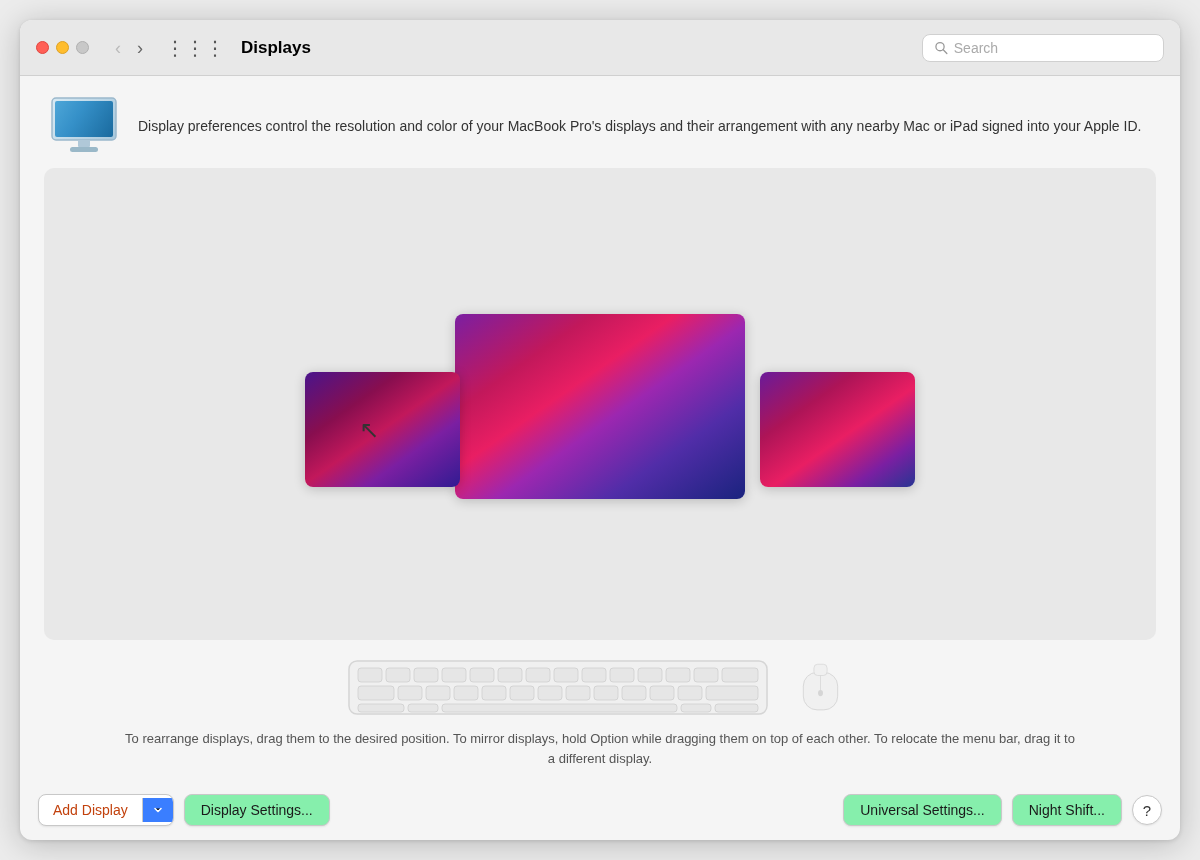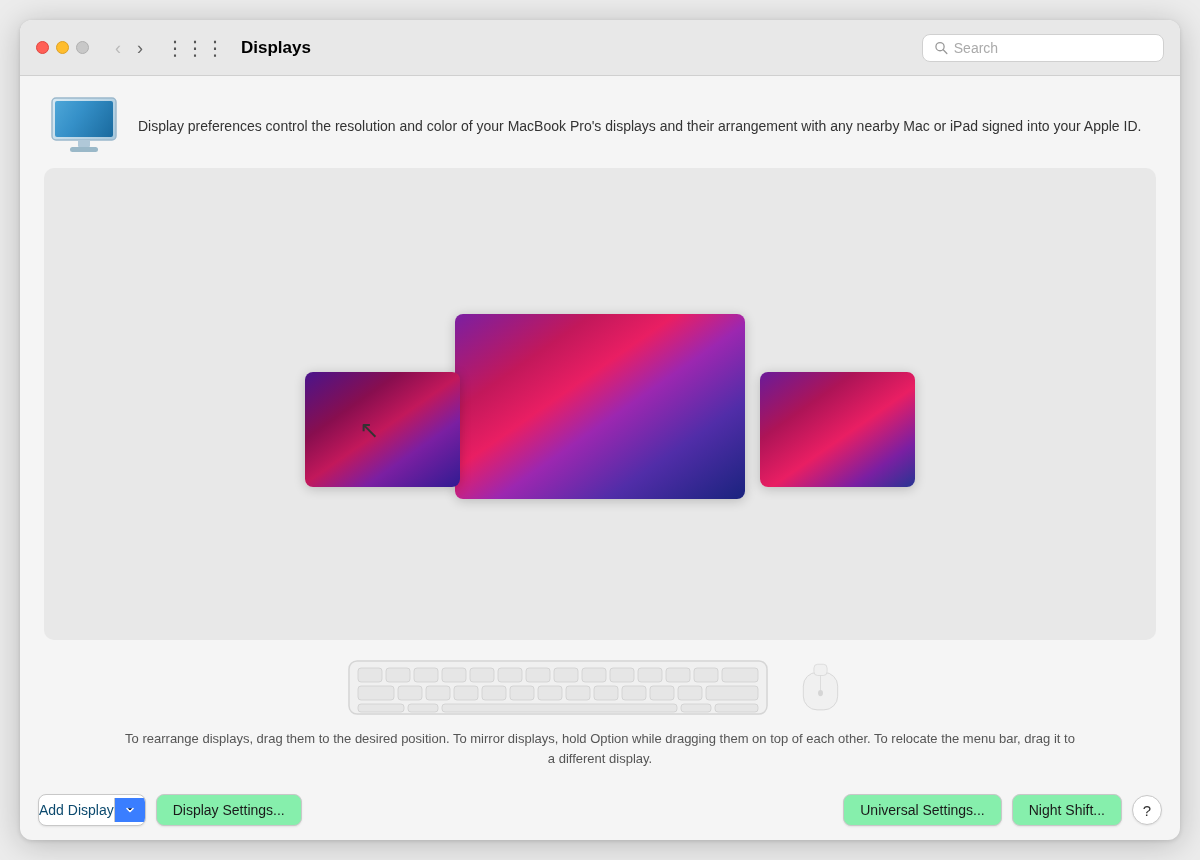--- a/index.html
+++ b/index.html
@@ -269,23 +269,23 @@
       border: 1px solid #c8c8c8;
       border-radius: 8px;
       overflow: hidden;
       background: #ffffff;
       box-shadow: 0 1px 2px rgba(0,0,0,0.08);
     }
 
     .add-display-btn {
       background: none;
       border: none;
-      padding: 7px 0;
+      padding: 7px 14px;
       font-size: 14px;
-      color: #0c4a6e;
+      color: #c2410c;
       cursor: pointer;
     }
 
     .add-display-chevron {
       background: none;
       border: none;
       border-left: 1px solid #c8c8c8;
       padding: 7px 10px;
       font-size: 12px;
       color: #fff;

